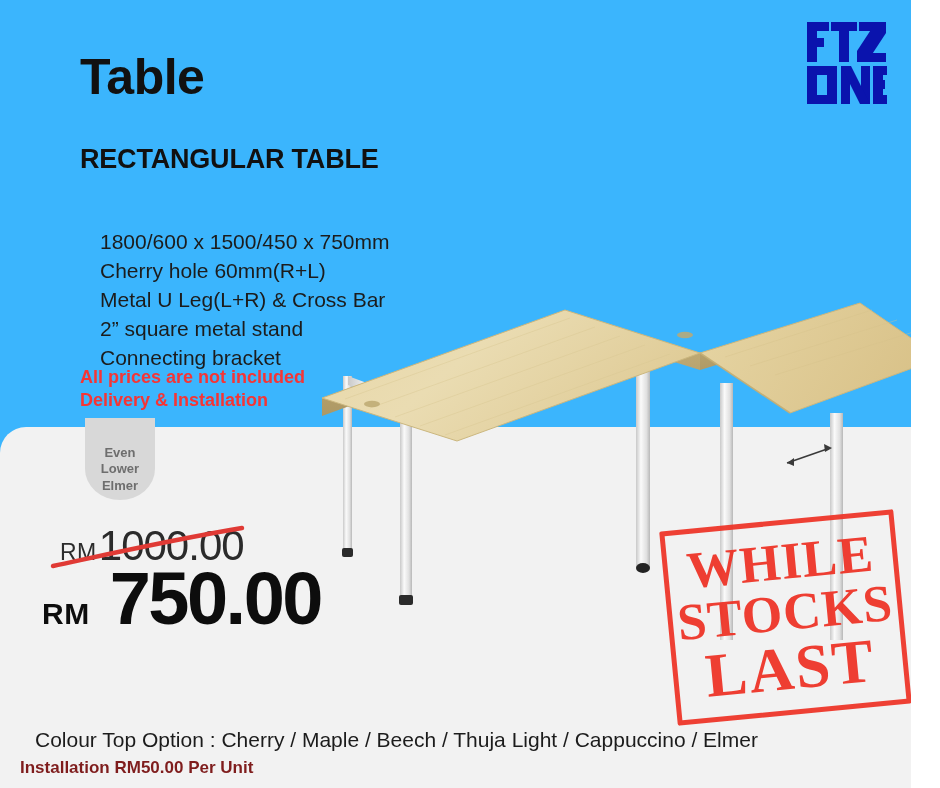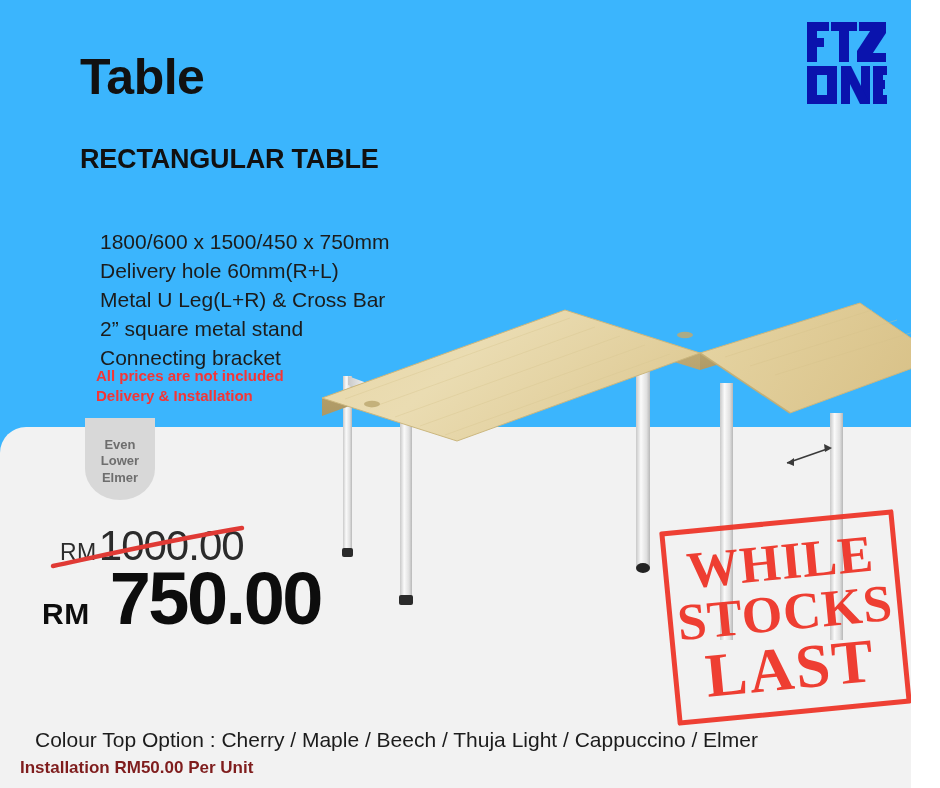--- a/index.html
+++ b/index.html
@@ -67,41 +67,41 @@
     left: 80px; top: 228px;
     font-size: 21px;
     color: #1c1c1c;
     line-height: 1.38;
     font-weight: 400;
   }
   .specs div { white-space: nowrap; margin-left: 20px; }
 
   .disclaimer {
     position: absolute;
-    left: 96px; top: 366px;
-    font-size: 15px;
+    left: 80px; top: 366px;
+    font-size: 18px;
     font-weight: 700;
     color: #F53535;
     line-height: 1.3;
   }
   .disclaimer div { white-space: nowrap; }
 
   
   .badge {
     position: absolute;
     left: 85px; top: 418px;
     width: 70px; height: 82px;
     background: #D8D8D8;
     border-bottom-left-radius: 36px 32px;
     border-bottom-right-radius: 36px 32px;
     display: flex;
     flex-direction: column;
     align-items: center;
     justify-content: flex-start;
-    padding-top: 19px;
+    padding-top: 27px;
     box-sizing: border-box;
   }
   .badge span {
     display: block;
     font-size: 13px;
     font-weight: 700;
     color: #6E6E6E;
     line-height: 1.25;
     text-align: center;
   }
@@ -252,21 +252,21 @@
   </div>
 
   <div class="title">Table</div>
 
   <div class="subtitle">
     <div>RECTANGULAR TABLE</div>
   </div>
 
   <div class="specs">
     <div>1800/600 x 1500/450 x 750mm</div>
-    <div>Delivery hole 60mm(R+L)</div>
+    <div>Cherry hole 60mm(R+L)</div>
     <div>Metal U Leg(L+R) &amp; Cross Bar</div>
     <div>2” square metal stand</div>
     <div>Connecting bracket</div>
   </div>
 
   <div class="disclaimer">
     <div>All prices are not included</div>
     <div>Delivery &amp; Installation</div>
   </div>
 

